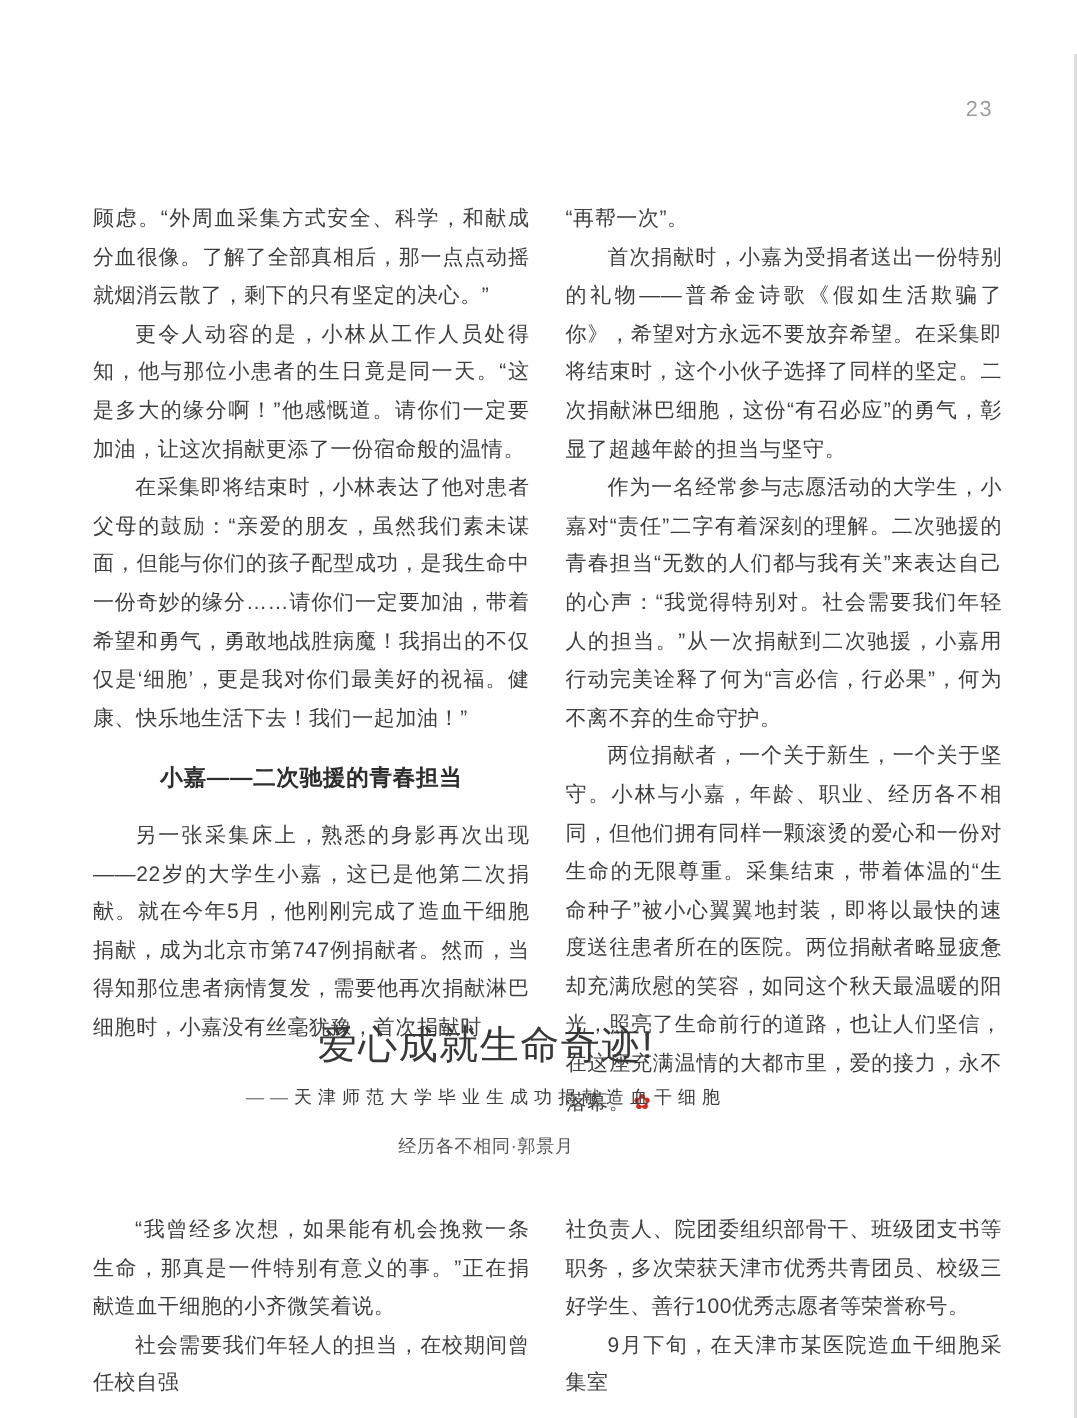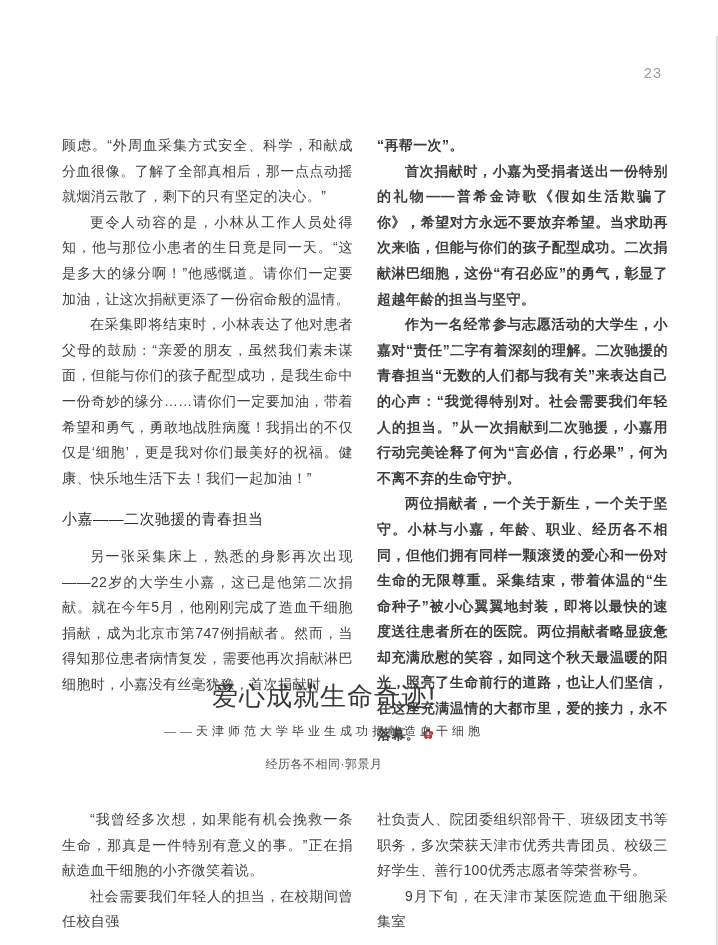--- a/index.html
+++ b/index.html
@@ -28,23 +28,24 @@
     width: 291px;
     font-size: 14px;
     line-height: 25.6px;
     letter-spacing: 0.4px;
     text-align: justify;
     color: #3e3e3e;
   }
   .col p { margin: 0; }
   .col p.indent { text-indent: 2em; }
   .col-left  { left: 62px;  top: 97px; }
-  .col-right { left: 377px; top: 97px; font-weight: bold; }
+  .col-right { left: 377px; top: 97px; }
   .sec-heading {
-    font-weight: normal;
+    font-weight: bold;
+    text-align: center;
     color: #2d2d2d;
     font-size: 15px;
     letter-spacing: 0.5px;
     margin: 15px 0 12px !important;
   }
   .flower {
     color: #d42a23;
     font-size: 14px;
     margin-left: 2px;
   }
@@ -88,21 +89,21 @@
   <div class="col col-left">
     <p>顾虑。“外周血采集方式安全、科学，和献成分血很像。了解了全部真相后，那一点点动摇就烟消云散了，剩下的只有坚定的决心。”</p>
     <p class="indent">更令人动容的是，小林从工作人员处得知，他与那位小患者的生日竟是同一天。“这是多大的缘分啊！”他感慨道。请你们一定要加油，让这次捐献更添了一份宿命般的温情。</p>
     <p class="indent">在采集即将结束时，小林表达了他对患者父母的鼓励：“亲爱的朋友，虽然我们素未谋面，但能与你们的孩子配型成功，是我生命中一份奇妙的缘分……请你们一定要加油，带着希望和勇气，勇敢地战胜病魔！我捐出的不仅仅是‘细胞’，更是我对你们最美好的祝福。健康、快乐地生活下去！我们一起加油！”</p>
     <p class="sec-heading">小嘉——二次驰援的青春担当</p>
     <p class="indent">另一张采集床上，熟悉的身影再次出现——22岁的大学生小嘉，这已是他第二次捐献。就在今年5月，他刚刚完成了造血干细胞捐献，成为北京市第747例捐献者。然而，当得知那位患者病情复发，需要他再次捐献淋巴细胞时，小嘉没有丝毫犹豫，首次捐献时</p>
   </div>
 
   <div class="col col-right">
     <p>“再帮一次”。</p>
-    <p class="indent">首次捐献时，小嘉为受捐者送出一份特别的礼物——普希金诗歌《假如生活欺骗了你》，希望对方永远不要放弃希望。当求助再次来临，但能与你们的孩子配型成功。二次捐献淋巴细胞，这份“有召必应”的勇气，彰显了超越年龄的担当与坚守。</p>
+    <p class="indent">首次捐献时，小嘉为受捐者送出一份特别的礼物——普希金诗歌《假如生活欺骗了你》，希望对方永远不要放弃希望。在采集即将结束时，这个小伙子选择了同样的坚定。二次捐献淋巴细胞，这份“有召必应”的勇气，彰显了超越年龄的担当与坚守。</p>
     <p class="indent">作为一名经常参与志愿活动的大学生，小嘉对“责任”二字有着深刻的理解。二次驰援的青春担当“无数的人们都与我有关”来表达自己的心声：“我觉得特别对。社会需要我们年轻人的担当。”从一次捐献到二次驰援，小嘉用行动完美诠释了何为“言必信，行必果”，何为不离不弃的生命守护。</p>
     <p class="indent"><span>两位捐献者，一个关于新生，一个关于坚守。小林与小嘉，年龄、职业、经历各不相同，但他们拥有同样一颗滚烫的爱心和一份对生命的无限尊重。采集结束，带着体温的“生命种子”被小心翼翼地封装，即将以最快的速度送往患者所在的医院。两位捐献者略显疲惫却充满欣慰的笑容，如同这个秋天最温暖的阳光，照亮了生命前行的道路，也让人们坚信，在这座充满温情的大都市里，爱的接力，永不落幕。</span><span class="flower">✿</span></p>
   </div>
 
   <div class="a2-header">
     <div class="a2-title">爱心成就生命奇迹!</div>
     <div class="a2-subtitle">——天津师范大学毕业生成功捐献造血干细胞</div>
     <div class="a2-byline">经历各不相同·郭景月</div>
   </div>
 

